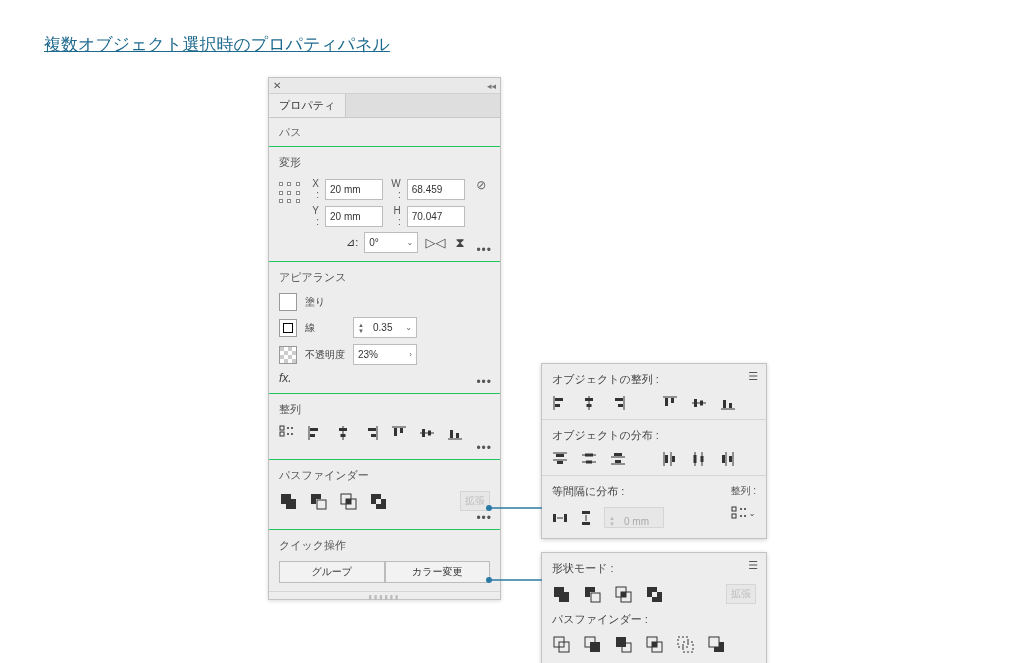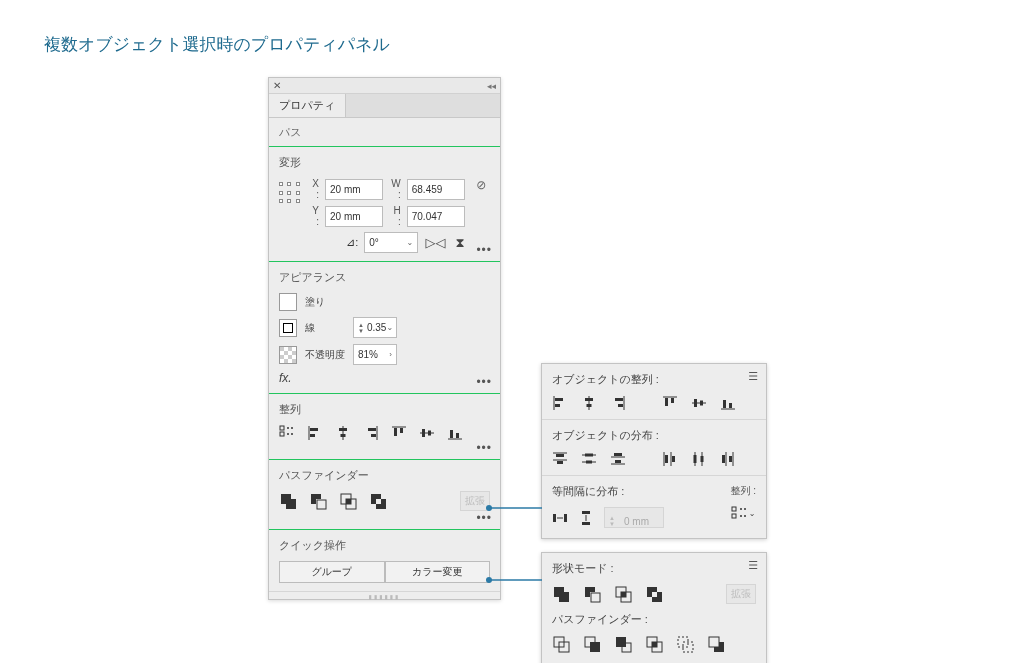--- a/index.html
+++ b/index.html
@@ -12,20 +12,21 @@
       font-size: 11px;
       color: #333;
     }
     .page-title {
       position: absolute;
       left: 44px;
       top: 33px;
       font-size: 17px;
       color: #1e6a8e;
       font-weight: 500;
+      text-decoration: underline;
     }
     .panel {
       position: absolute;
       left: 268px;
       top: 77px;
       width: 233px;
       background: #ededed;
       border: 1px solid #c3c3c3;
       box-shadow: 0 1px 4px rgba(0,0,0,.15);
     }
@@ -184,21 +185,21 @@
     }
     .swatch.opacity {
       background: repeating-conic-gradient(#ccc 0 25%, #fff 0 50%) 0/8px 8px;
     }
     .lbl {
       font-size: 10px;
       color: #444;
       min-width: 40px;
     }
     .num-fld {
-      width: 44px;
+      width: 64px;
       height: 21px;
       border: 1px solid #bcbcbc;
       background: #fff;
       display: flex;
       align-items: center;
       padding: 0 4px;
       font-size: 10px;
     }
     .spinner {
       width: 12px;
@@ -426,21 +427,21 @@
             <span>▼</span>
           </span>
         <span>0.35</span>
         <span class="drop-chev">⌄</span>
       </div>
     </div>
     <div class="appear-row">
       <div class="swatch opacity"></div>
       <span class="lbl">不透明度</span>
       <div class="num-fld">
-        <span>81%</span>
+        <span>23%</span>
         <span class="drop-chev">›</span>
       </div>
     </div>
     <div class="fx">fx.</div>
     <span class="more-dots">•••</span>
   </div>
 
   <div class="section" style="padding-bottom:18px">
     <div class="section-title">整列</div>
     <div class="icon-row">

